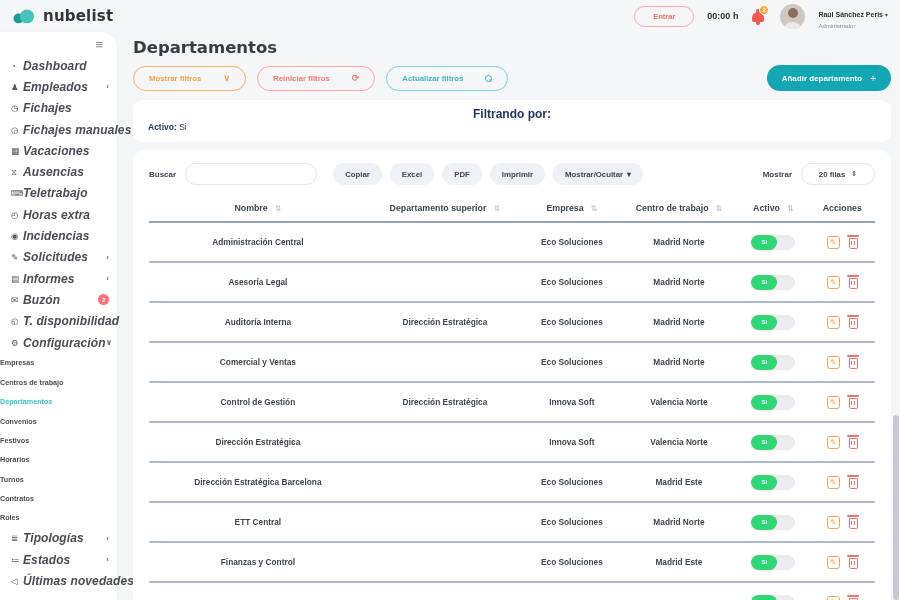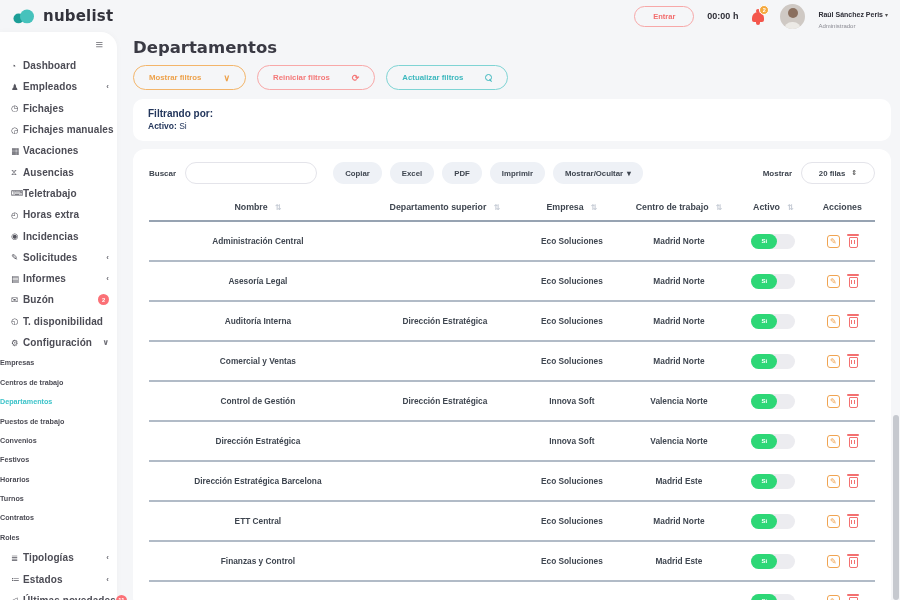--- a/index.html
+++ b/index.html
@@ -25,21 +25,21 @@
   .user-name { font-size:7px; font-weight:700; color:#2f2f38; white-space:nowrap; }
   .user-caret { font-size:6px; color:#555; margin-left:2px; }
   .user-role { font-size:6px; color:#8a8a92; }
 
   
   .sidebar { position:absolute; top:32px; left:0; bottom:-20px; width:117px; background:#fff; border-top-right-radius:16px; box-shadow:0 0 6px rgba(0,0,0,.03); }
   .burger { text-align:right; padding:6px 14px 0 0; font-size:13px; font-weight:700; color:#8a8a8f; line-height:1; cursor:pointer; }
   .side-menu { margin-top:4px; }
   .side-item { display:flex; align-items:center; height:21.3px; padding:0 8px 0 11px; cursor:pointer; }
   .s-ico { width:12px; font-size:8.5px; color:#55555e; flex:none; }
-  .s-lbl { font-size:10px; font-weight:700; color:#4c4c55; letter-spacing:.1px; white-space:nowrap; }
+  .s-lbl { font-size:12px; font-weight:700; color:#4c4c55; letter-spacing:.1px; white-space:nowrap;font-style:italic; }
   .s-chev { margin-left:auto; font-size:8px; color:#6e6e76; font-weight:700; }
   .s-badge { margin-left:auto; min-width:11px; height:11px; border-radius:6px; background:#fb7076; color:#fff; font-size:5.8px; font-weight:700; display:flex; align-items:center; justify-content:center; padding:0 2px; }
   .side-sub { height:19.4px; display:flex; align-items:center; font-size:7.2px; font-weight:700; color:#4c4c55; cursor:pointer; white-space:nowrap; }
   .side-sub.active { color:#3cc3c9; }
 
   
   .main { position:absolute; top:32px; left:133px; right:9px; }
   .page-title { font-size:16.5px; font-weight:800; color:#3a3a44; margin-top:6px; font-family:"DejaVu Sans",sans-serif; }
   .filters-row { display:flex; align-items:center; gap:11px; margin-top:8px; }
   .pill { display:flex; align-items:center; gap:22px; height:25px; padding:0 15px; border-radius:13px; font-size:7.8px; font-weight:700; background:transparent; cursor:pointer; }
@@ -47,21 +47,21 @@
   .pill-red { border:1.3px solid #f8a8a8; color:#f47878; }
   .pill-teal { border:1.3px solid #7fd4d4; color:#3db8be; }
   .pill .p-ico { font-size:9px; }
   .mag { position:relative; width:7px; height:7px; }
   .mag::before { content:""; position:absolute; top:0; left:0; width:5px; height:5px; border:1.2px solid currentColor; border-radius:50%; }
   .mag::after { content:""; position:absolute; bottom:0; right:0; width:3px; height:1.2px; background:currentColor; transform:rotate(45deg); }
   .btn-add { margin-left:auto; display:flex; align-items:center; gap:8px; height:26px; padding:0 15px; border-radius:14px; background:#13a7b4; color:#fff; font-size:8px; font-weight:700; border:none; cursor:pointer; }
   .btn-add .plus { font-size:10px; font-weight:400; }
 
   .filter-card { margin-top:9px; background:#fff; border-radius:10px; padding:8px 15px; }
-  .filter-title { font-size:10px; font-weight:800; color:#23365c; line-height:13px; }
+  .filter-title { font-size:12px; font-weight:800; color:#23365c; line-height:13px;text-align:center; }
   .filter-line { font-size:8.5px; color:#23365c; line-height:13px; }
   .filter-line b { font-weight:800; }
 
   .table-card { margin-top:8px; background:#fff; border-radius:12px; padding:0 16px 20px; height:460px; }
   .controls { display:flex; align-items:center; padding-top:13px; }
   .ctl-label { font-size:8px; font-weight:700; color:#3f4650; }
   .search-input { width:132px; height:22px; margin-left:9px; border:1px solid #e4e4ea; border-radius:11px; padding:0 10px; font-size:8px; color:#333; outline:none; background:#fff; }
   .export-group { display:flex; gap:8px; margin-left:16px; }
   .gbtn { height:22px; padding:0 12px; border:none; border-radius:11px; background:#eef1f6; color:#3f4650; font-size:7.8px; font-weight:700; cursor:pointer; display:flex; align-items:center; gap:4px; }
   .right-ctl { margin-left:auto; display:flex; align-items:center; gap:9px; }
@@ -174,21 +174,20 @@
           <span class="s-lbl">T. disponibilidad</span>
         </div>
         <div class="side-item">
           <span class="s-ico">⚙</span>
           <span class="s-lbl">Configuración</span>
           <span class="s-chev">∨</span>
         </div>
         <div class="side-sub">Empresas</div>
         <div class="side-sub">Centros de trabajo</div>
         <div class="side-sub active">Departamentos</div>
-        <div class="side-sub">Puestos de trabajo</div>
         <div class="side-sub">Convenios</div>
         <div class="side-sub">Festivos</div>
         <div class="side-sub">Horarios</div>
         <div class="side-sub">Turnos</div>
         <div class="side-sub">Contratos</div>
         <div class="side-sub">Roles</div>
         <div class="side-item">
           <span class="s-ico">≣</span>
           <span class="s-lbl">Tipologías</span>
           <span class="s-chev">‹</span>
@@ -215,20 +214,24 @@
         <span class="p-ico">∨</span>
       </button>
       <button class="pill pill-red">
         <span>Reiniciar filtros</span>
         <span class="p-ico">⟳</span>
       </button>
       <button class="pill pill-teal">
         <span>Actualizar filtros</span>
         <span class="mag"></span>
       </button>
+      <button class="btn-add">
+        <span>Añadir departamento</span>
+        <span class="plus">+</span>
+      </button>
     </div>
 
     <div class="filter-card">
       <div class="filter-title">Filtrando por:</div>
       <div class="filter-line"><b>Activo:</b> <span>Si</span></div>
     </div>
 
     <div class="table-card">
       <div class="controls">
         <span class="ctl-label">Buscar</span>

